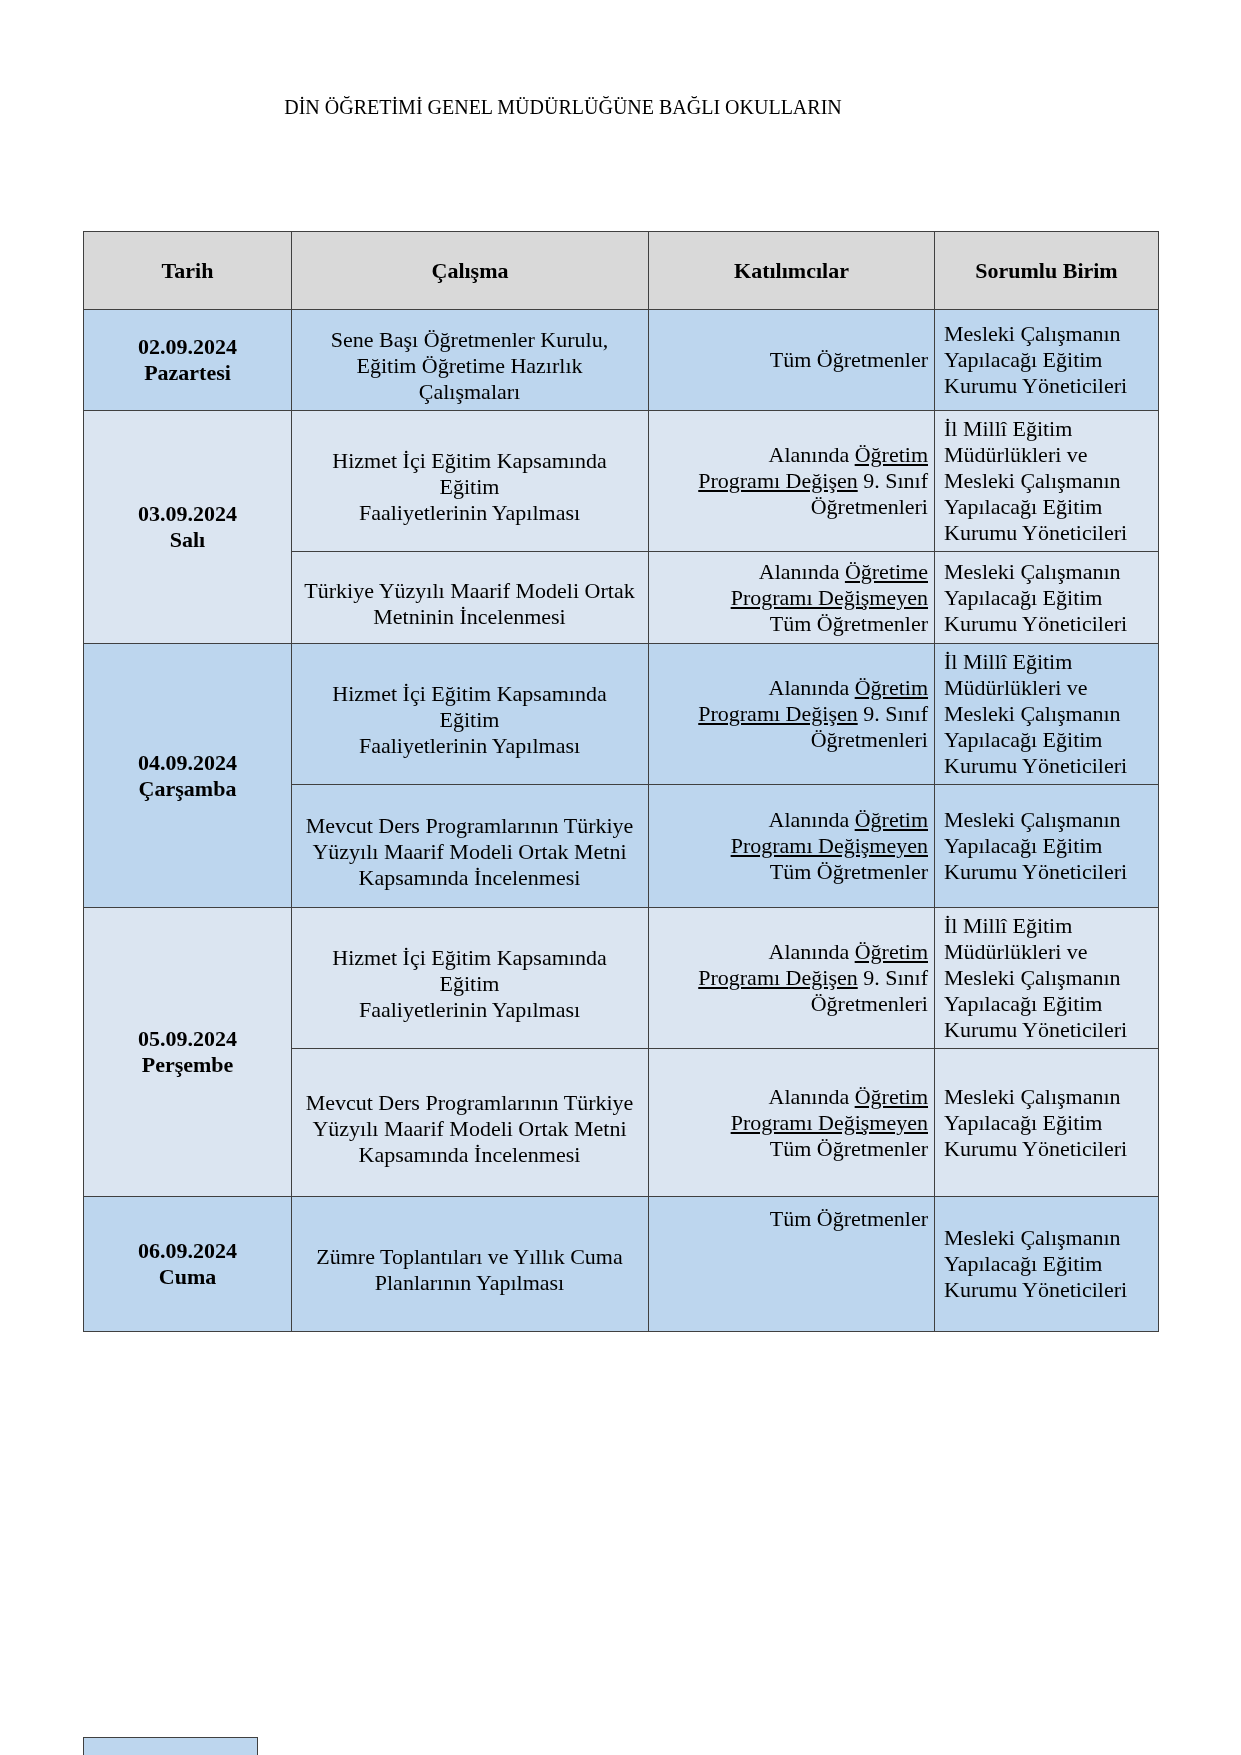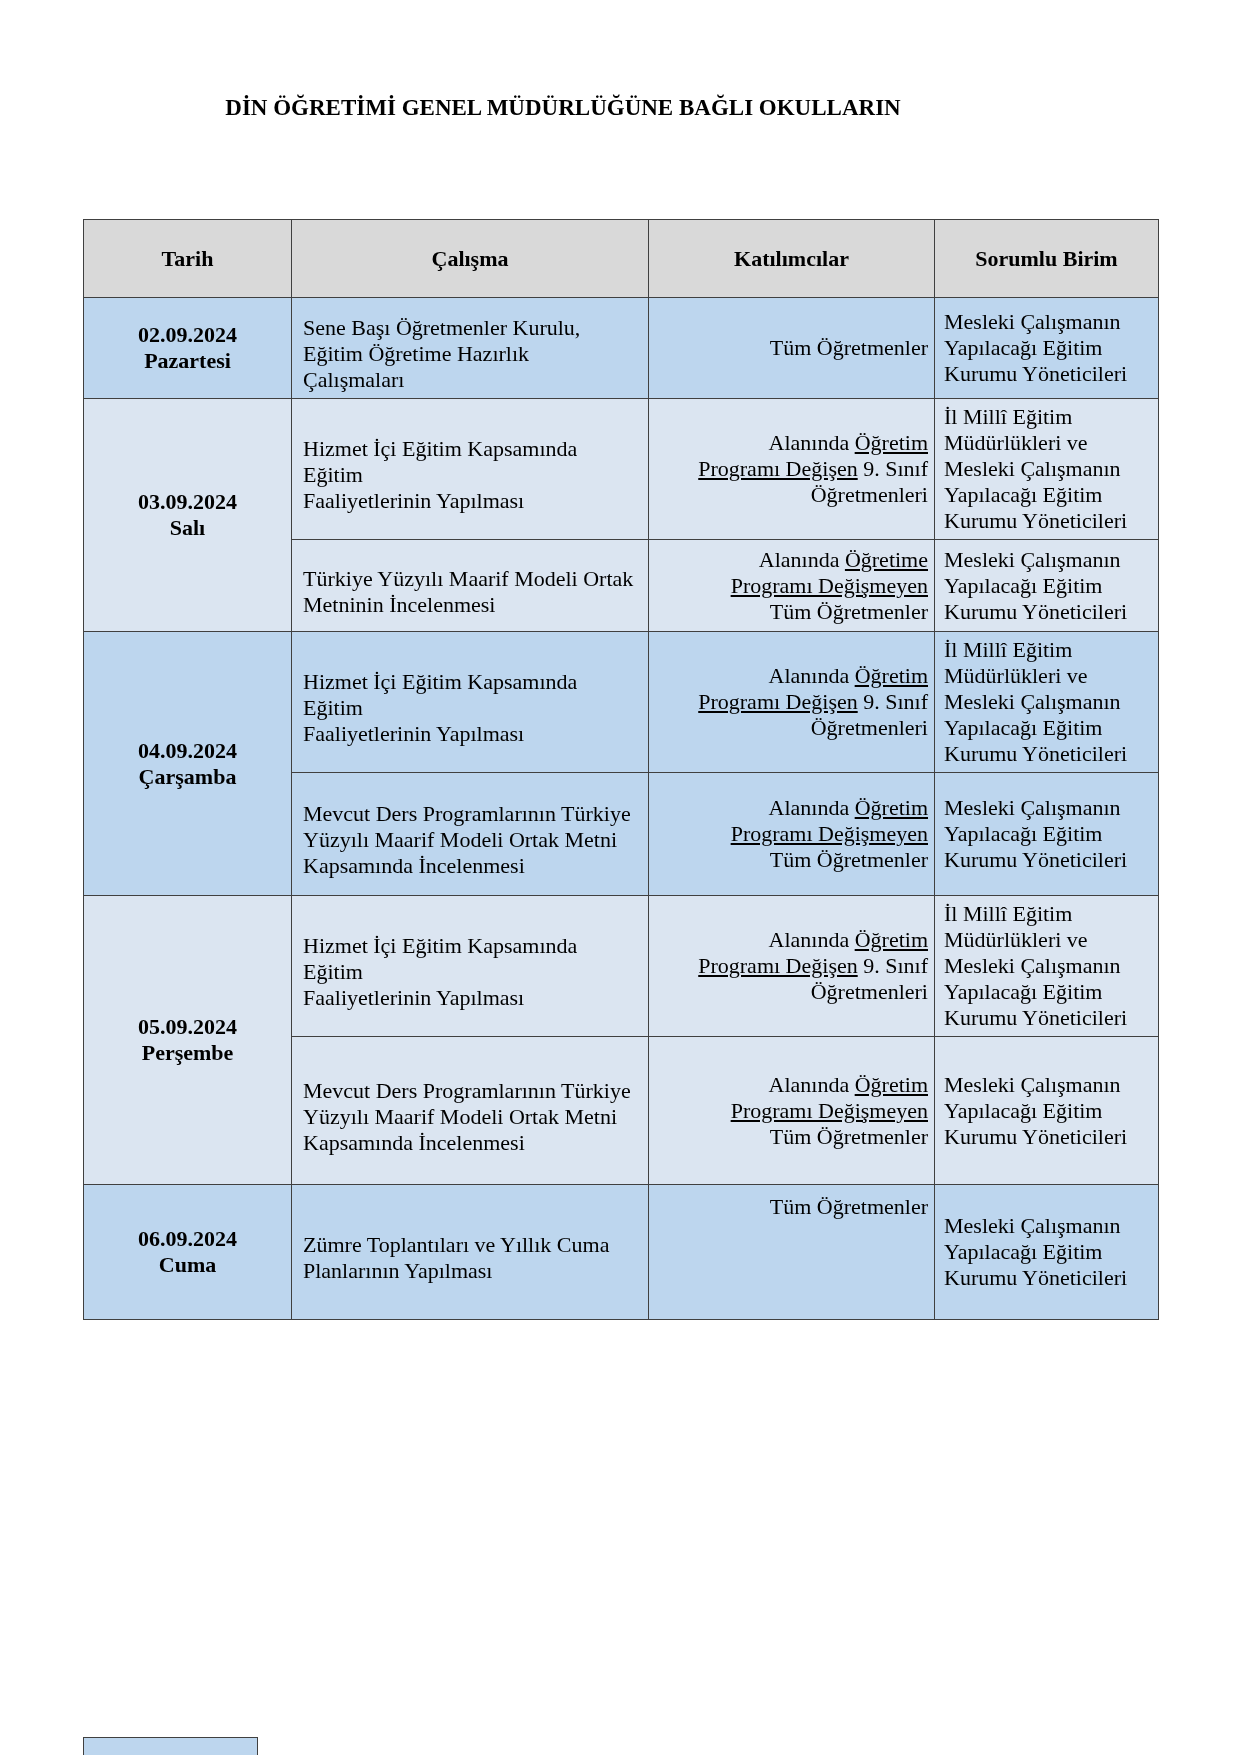--- a/index.html
+++ b/index.html
@@ -13,30 +13,30 @@
     background: #ffffff;
     overflow: hidden;
   }
 
   .doc-title {
     position: absolute;
     left: 83px;
     top: 92px;
     width: 960px;
     text-align: center;
-    font-weight: bold;
-    font-size: 23px;
+    font-weight: normal;
+    font-size: 20px;
     line-height: 31px;
     white-space: nowrap;
   }
 
   table.program-table {
     position: absolute;
     left: 83px;
-    top: 219px;
+    top: 231px;
     width: 1075px;
     border-collapse: collapse;
     table-layout: fixed;
     font-size: 22px;
     line-height: 26px;
   }
   .program-table th, .program-table td {
     border: 1px solid var(--border, #404040);
     vertical-align: middle;
     white-space: pre-line;
@@ -49,21 +49,21 @@
     padding: 4px 6px;
   }
   tr.shade-dark td  { background: var(--row-blue-dark, #bdd6ee); }
   tr.shade-light td { background: var(--row-blue-light, #dbe5f1); }
 
   td.date-cell {
     font-weight: bold;
     text-align: center;
     padding: 4px 6px;
   }
-  td.work-cell { padding: 17px 12px 5px 11px; text-align: left; }
+  td.work-cell { padding: 17px 12px 5px 11px; text-align: center; }
   td.part-cell { padding: 5px 6px 5px 9px;  text-align: right; }
   td.resp-cell { padding: 5px 20px 5px 9px;  text-align: left; }
   td.va-top    { vertical-align: top; padding-top: 9px; }
 
   u { text-decoration: underline; }
 
   .next-page-fragment {
     position: absolute;
     left: 83px;
     top: 1737px;

